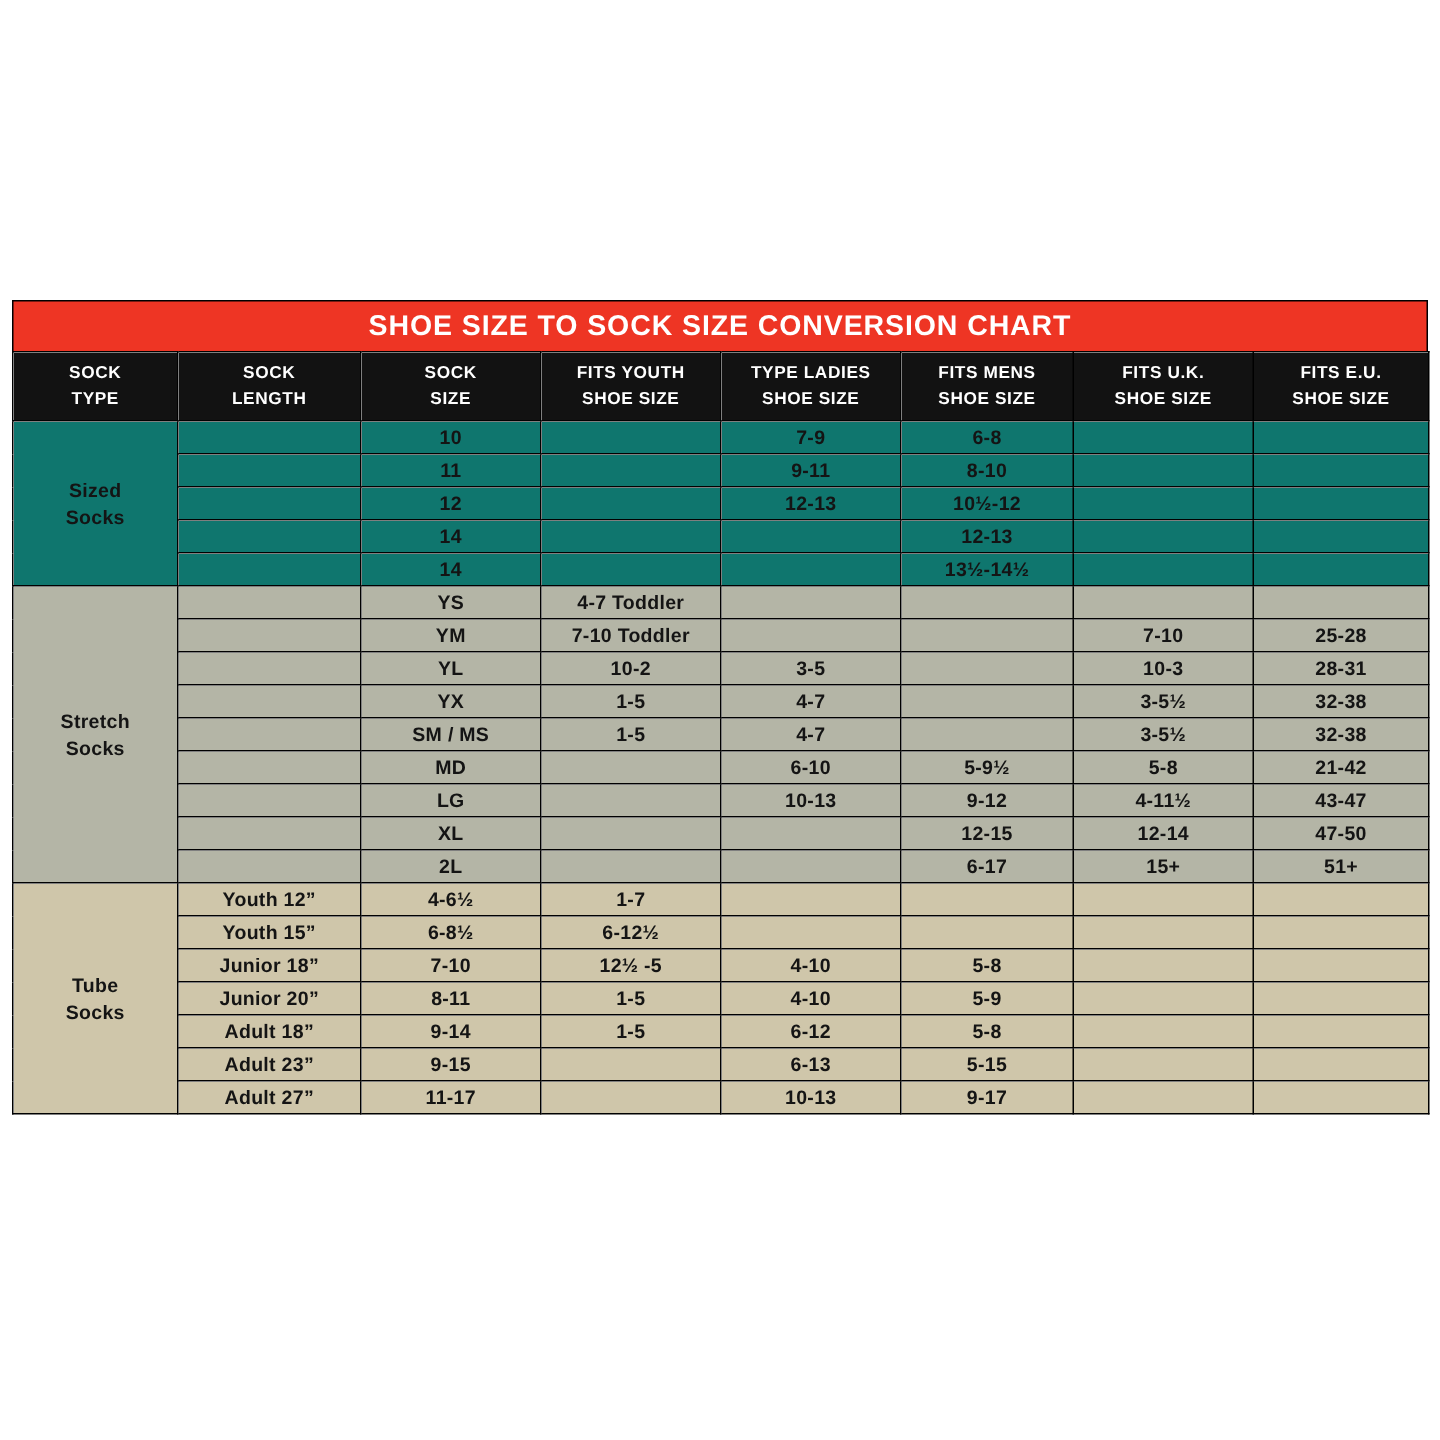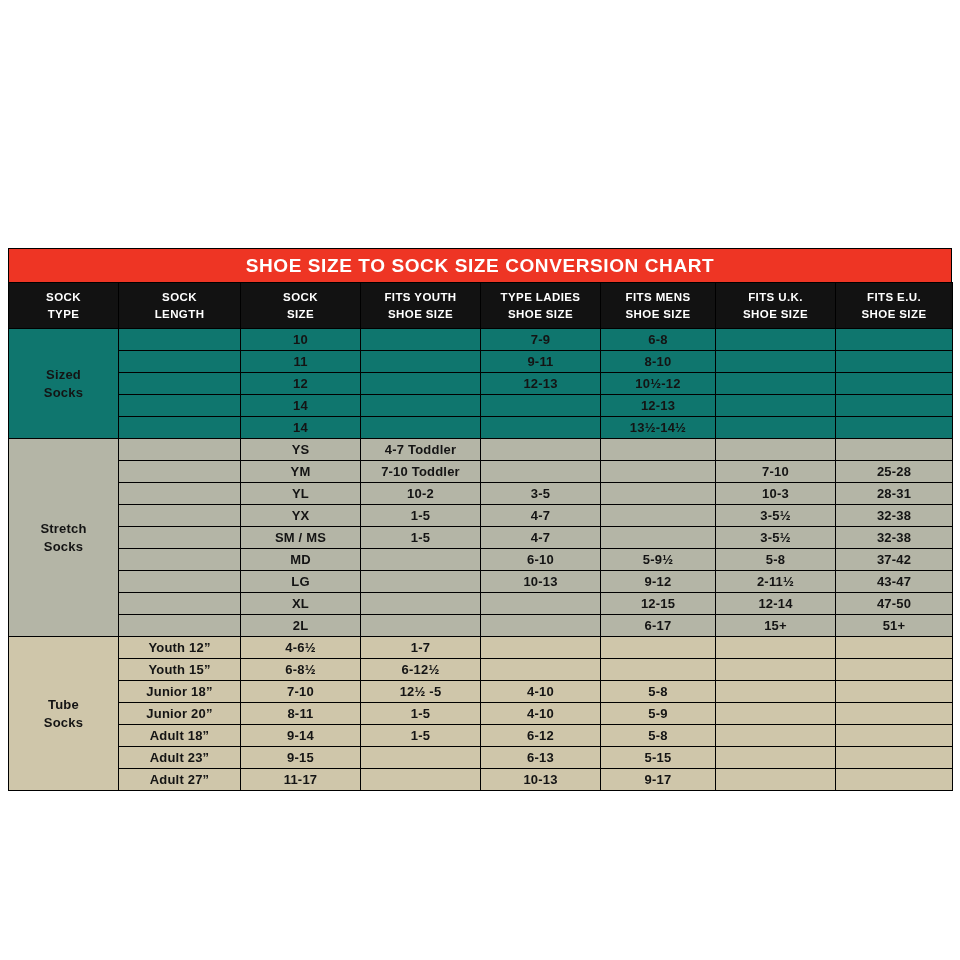--- a/index.html
+++ b/index.html
@@ -20,21 +20,20 @@
     background: #ee3524;
     color: #ffffff;
     border: 1px solid #000000;
     border-bottom: none;
     text-align: center;
     font-weight: bold;
     font-size: 19px;
     letter-spacing: 0.6px;
     padding: 6px 0 5px 0;
     box-sizing: border-box;
-    margin-top: 48px;
   }
   table.conv {
     border-collapse: collapse;
     width: 944px;
     table-layout: fixed;
   }
   table.conv th, table.conv td {
     border: 1px solid #000000;
     text-align: center;
     vertical-align: middle;
@@ -213,29 +212,29 @@
           <td>3-5½</td>
           <td>32-38</td>
         </tr>
         <tr class="sec1">
           <td></td>
           <td>MD</td>
           <td></td>
           <td>6-10</td>
           <td>5-9½</td>
           <td>5-8</td>
-          <td>37-42</td>
+          <td>21-42</td>
         </tr>
         <tr class="sec1">
           <td></td>
           <td>LG</td>
           <td></td>
           <td>10-13</td>
           <td>9-12</td>
-          <td>2-11½</td>
+          <td>4-11½</td>
           <td>43-47</td>
         </tr>
         <tr class="sec1">
           <td></td>
           <td>XL</td>
           <td></td>
           <td></td>
           <td>12-15</td>
           <td>12-14</td>
           <td>47-50</td>

